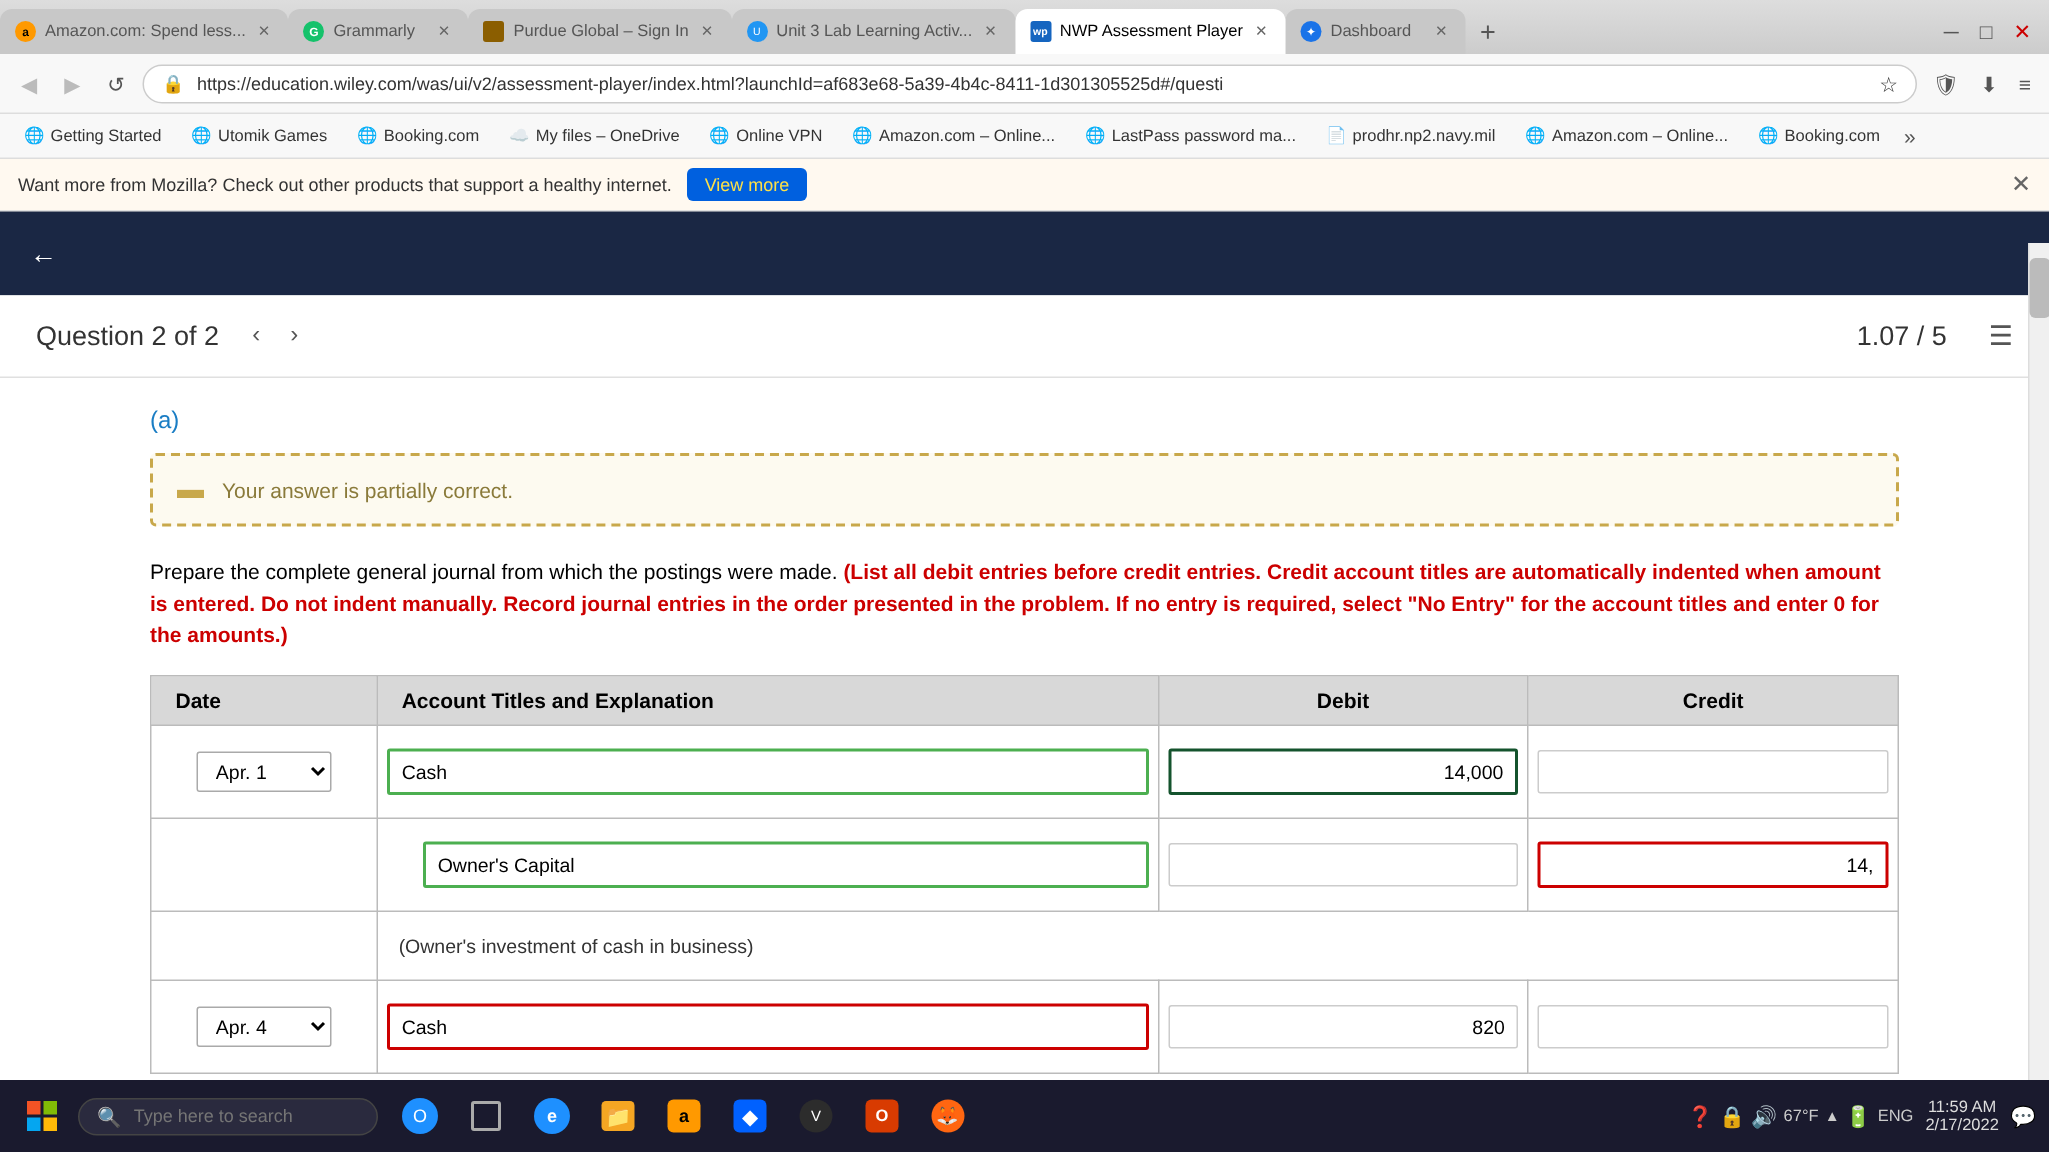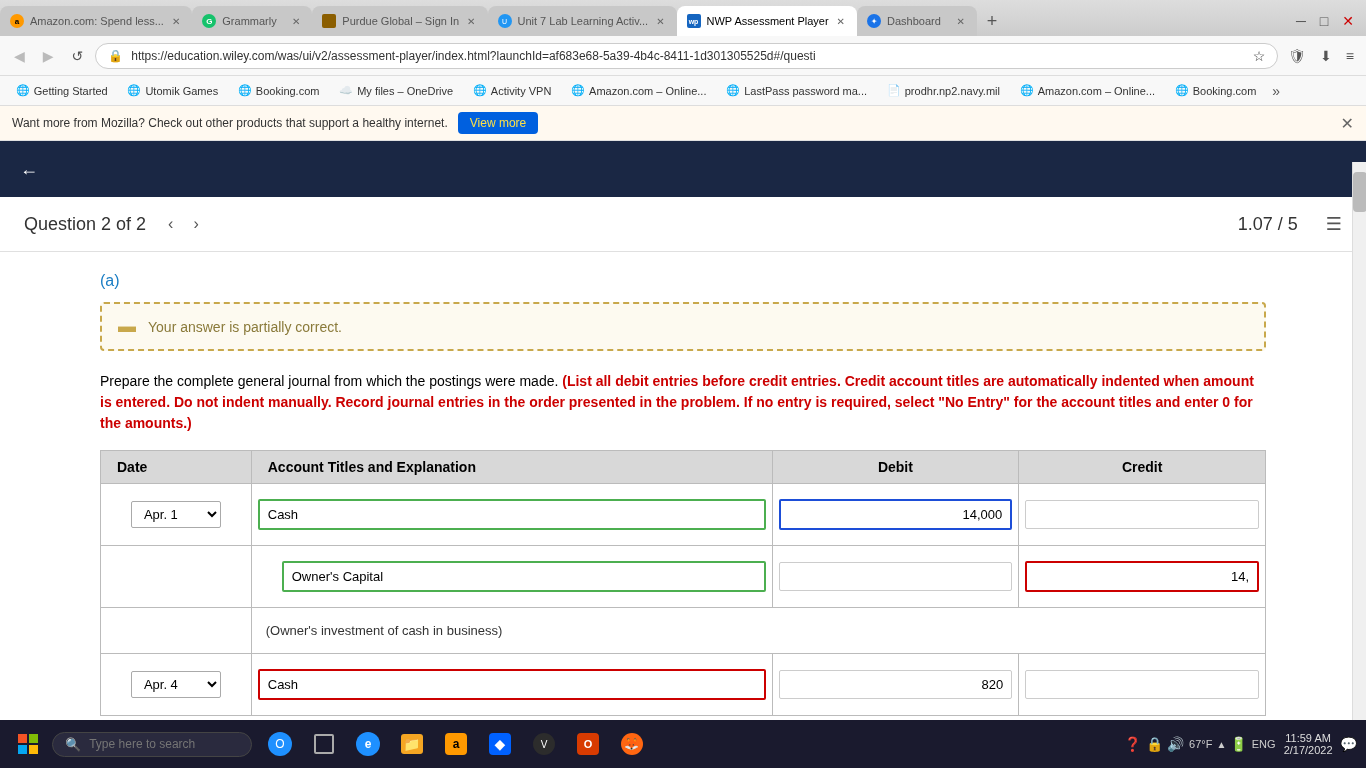--- a/index.html
+++ b/index.html
@@ -206,21 +206,21 @@
       padding: 6px 8px;
       font-size: 13px;
       border-radius: 2px;
       outline: none;
     }
     .account-input.red-border { border-color: #cc0000; }
 
     
     .amount-input {
       width: 100%;
-      border: 2px solid #1d4ed8;
+      border: 2px solid #14532d;
       padding: 6px 8px;
       font-size: 13px;
       border-radius: 2px;
       outline: none;
       text-align: right;
     }
     .amount-input.red-border { border-color: #cc0000; }
     .amount-input.no-value { border: 1px solid #ccc; }
 
     
@@ -296,21 +296,21 @@
       <span class="tab-label">Grammarly</span>
       <span class="tab-close">✕</span>
     </div>
     <div class="tab inactive">
       <div class="tab-favicon" style="width:14px;height:14px;border-radius:2px;background:#8b5e00;"></div>
       <span class="tab-label">Purdue Global – Sign In</span>
       <span class="tab-close">✕</span>
     </div>
     <div class="tab inactive">
       <div class="tab-favicon" style="width:14px;height:14px;border-radius:50%;background:#2196f3;display:flex;align-items:center;justify-content:center;font-size:7px;color:#fff;">U</div>
-      <span class="tab-label">Unit 7 Lab Learning Activ...</span>
+      <span class="tab-label">Unit 3 Lab Learning Activ...</span>
       <span class="tab-close">✕</span>
     </div>
     <div class="tab active">
       <div class="tab-favicon" style="width:14px;height:14px;border-radius:2px;background:#1565c0;display:flex;align-items:center;justify-content:center;font-size:7px;color:#fff;font-weight:bold;">wp</div>
       <span class="tab-label">NWP Assessment Player</span>
       <span class="tab-close">✕</span>
     </div>
     <div class="tab inactive">
       <div class="tab-favicon" style="width:14px;height:14px;border-radius:50%;background:#1a73e8;display:flex;align-items:center;justify-content:center;font-size:8px;color:#fff;">✦</div>
       <span class="tab-label">Dashboard</span>
@@ -352,21 +352,21 @@
     <div class="bookmark-item">
       <span>🌐</span>
       <span>Booking.com</span>
     </div>
     <div class="bookmark-item">
       <span>☁️</span>
       <span>My files – OneDrive</span>
     </div>
     <div class="bookmark-item">
       <span>🌐</span>
-      <span>Activity VPN</span>
+      <span>Online VPN</span>
     </div>
     <div class="bookmark-item">
       <span>🌐</span>
       <span>Amazon.com – Online...</span>
     </div>
     <div class="bookmark-item">
       <span>🌐</span>
       <span>LastPass password ma...</span>
     </div>
     <div class="bookmark-item">

